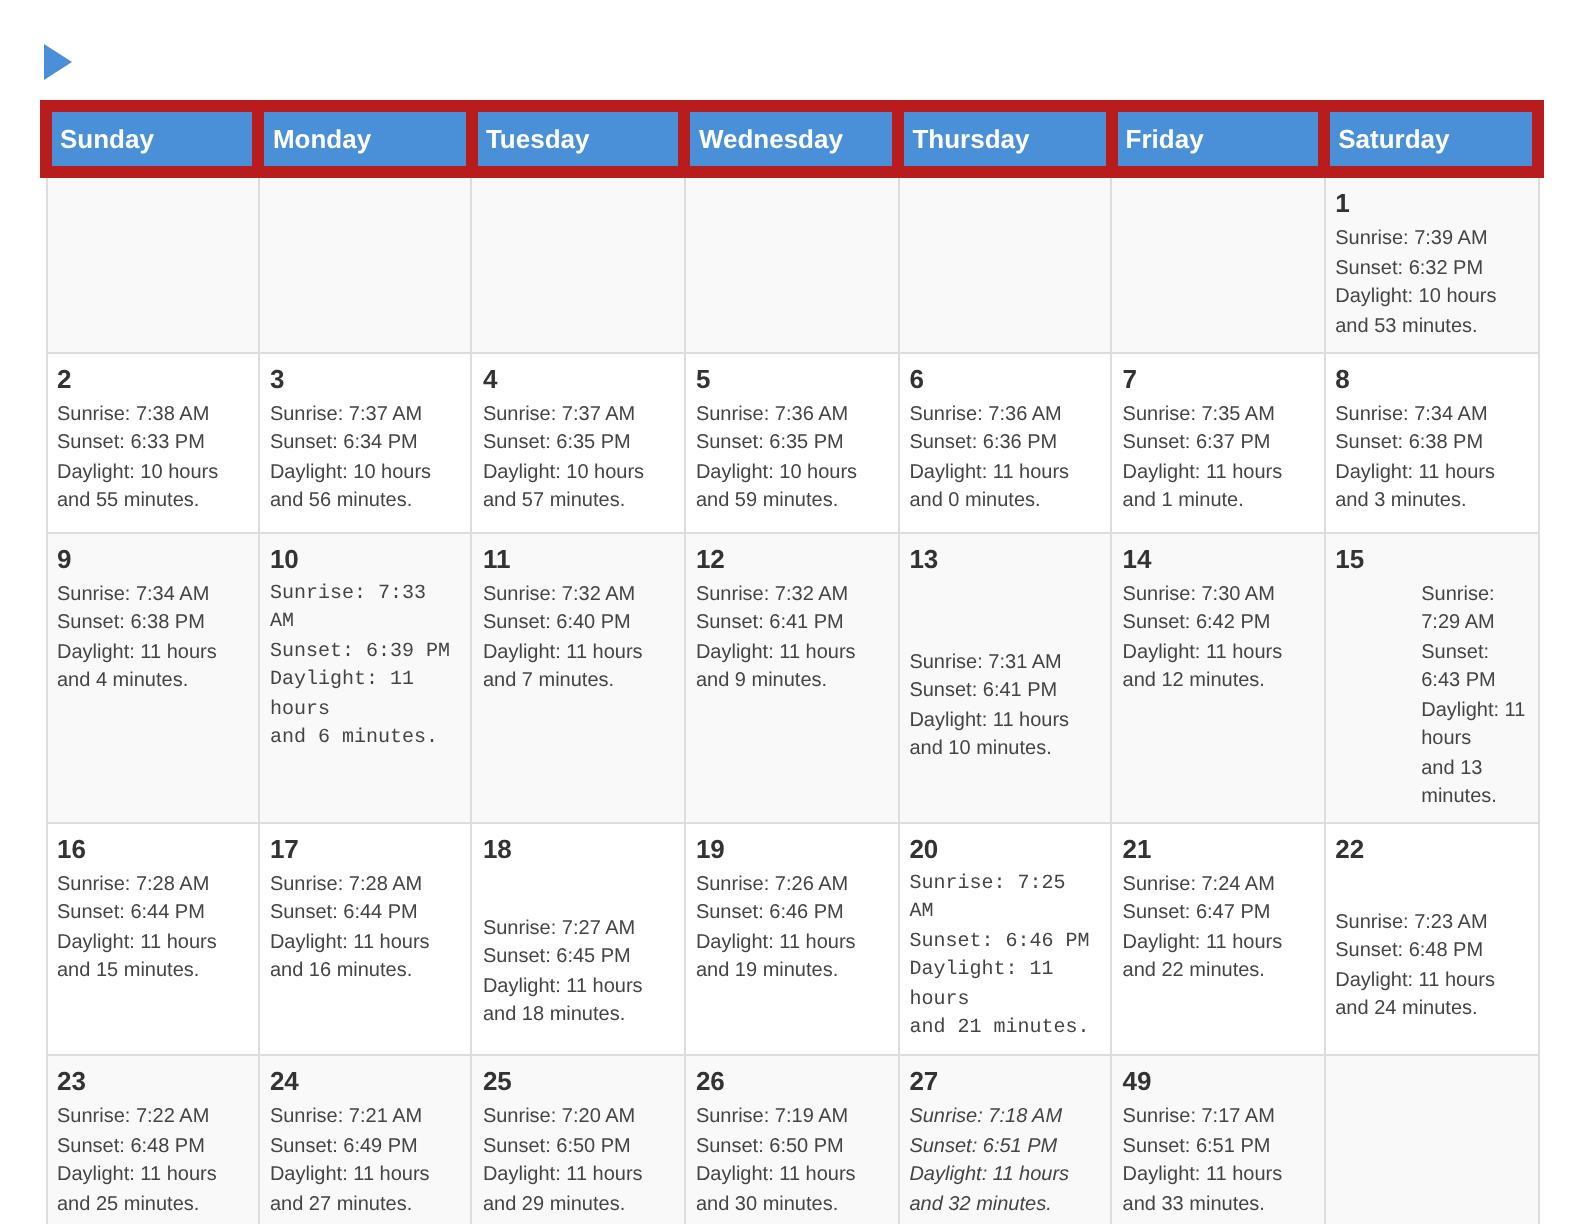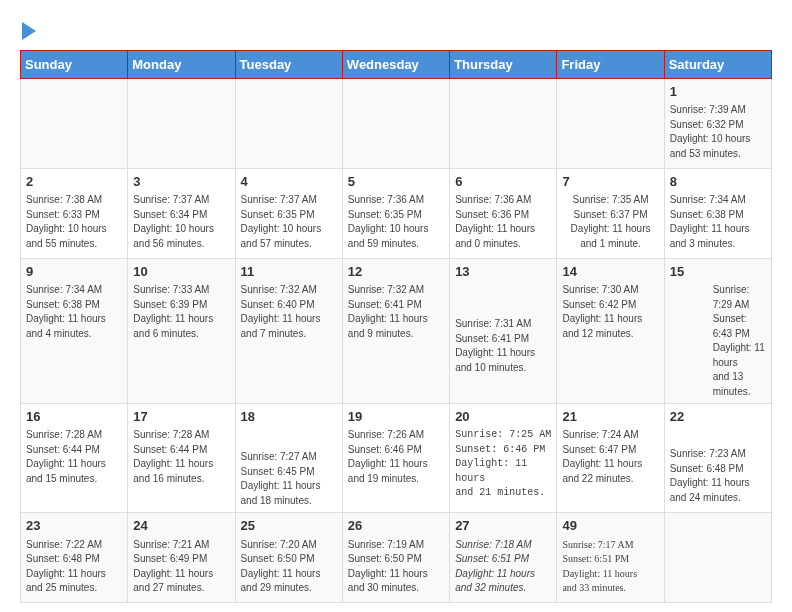--- a/index.html
+++ b/index.html
@@ -53,21 +53,21 @@
       border-collapse: collapse;
       font-size: 11px;
     }
     thead tr th {
       background-color: #4a90d9;
       color: #fff;
       padding: 6px 4px;
       text-align: left;
       font-size: 13px;
       font-weight: bold;
-      border: 1px solid #b91c1c;
+      border: 6px solid #b91c1c;
     }
     tbody tr td {
       vertical-align: top;
       padding: 4px 5px;
       border: 1px solid #ddd;
       height: 90px;
       width: 107px;
       color: #333;
       line-height: 1.4;
       background: #fff;
@@ -168,21 +168,21 @@
         </td>
         <td>
           <span class="day-num">6</span>
           <div class="day-info" style="white-space: pre-line;">Sunrise: 7:36 AM
 Sunset: 6:36 PM
 Daylight: 11 hours
 and 0 minutes.</div>
         </td>
         <td>
           <span class="day-num">7</span>
-          <div class="day-info" style="white-space: pre-line; text-align: center;">Sunrise: 7:35 AM
+          <div class="day-info" style="white-space: pre-line;">Sunrise: 7:35 AM
 Sunset: 6:37 PM
 Daylight: 11 hours
 and 1 minute.</div>
         </td>
         <td>
           <span class="day-num">8</span>
           <div class="day-info" style="white-space: pre-line;">Sunrise: 7:34 AM
 Sunset: 6:38 PM
 Daylight: 11 hours
 and 3 minutes.</div>
@@ -191,21 +191,21 @@
       <tr>
         <td>
           <span class="day-num">9</span>
           <div class="day-info" style="white-space: pre-line;">Sunrise: 7:34 AM
 Sunset: 6:38 PM
 Daylight: 11 hours
 and 4 minutes.</div>
         </td>
         <td>
           <span class="day-num">10</span>
-          <div class="day-info" style="white-space: pre-line;">Sunrise: 7:33 AM
+          <div class="day-info" style="white-space: pre-line; font-family: Liberation Mono, monospace;">Sunrise: 7:33 AM
 Sunset: 6:39 PM
 Daylight: 11 hours
 and 6 minutes.</div>
         </td>
         <td>
           <span class="day-num">11</span>
           <div class="day-info" style="white-space: pre-line;">Sunrise: 7:32 AM
 Sunset: 6:40 PM
 Daylight: 11 hours
 and 7 minutes.</div>
@@ -321,21 +321,21 @@
         </td>
         <td>
           <span class="day-num">27</span>
           <div class="day-info" style="white-space: pre-line; font-style: italic;">Sunrise: 7:18 AM
 Sunset: 6:51 PM
 Daylight: 11 hours
 and 32 minutes.</div>
         </td>
         <td>
           <span class="day-num">49</span>
-          <div class="day-info" style="white-space: pre-line; font-family: Liberation Serif, serif;">Sunrise: 7:17 AM
+          <div class="day-info" style="white-space: pre-line;">Sunrise: 7:17 AM
 Sunset: 6:51 PM
 Daylight: 11 hours
 and 33 minutes.</div>
         </td>
         <td class="empty"></td>
       </tr>
     </tbody>
 </table>
 
 </body></html>

